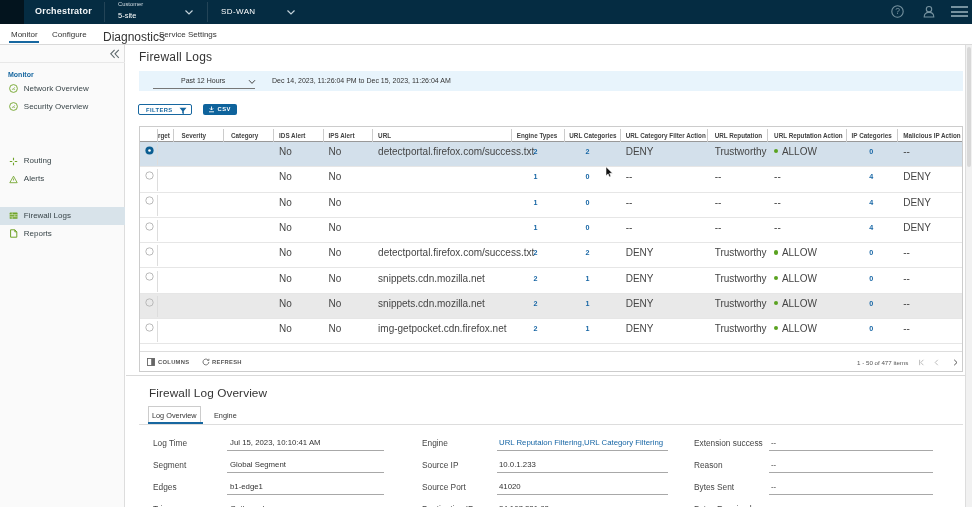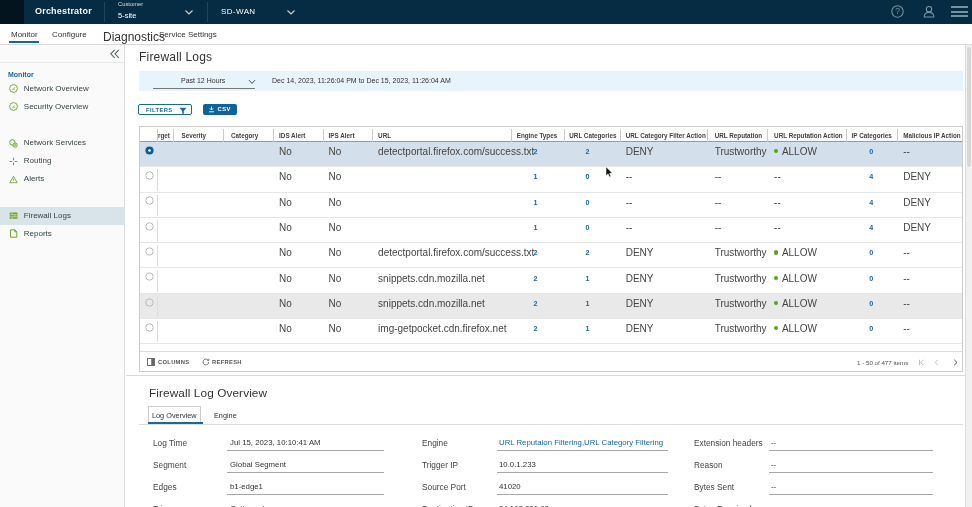--- a/index.html
+++ b/index.html
@@ -59,28 +59,20 @@
       </svg>
 <div class="t" style="left:23.8px;top:4.2px;font-size:8px;color:#394549">Network Overview</div>
 </div>
 <div class="abs" style="left:0;top:52.9px;width:125px;height:18px;">
 <svg class="abs" style="left:9px;top:4.5px" width="9" height="9" viewBox="0 0 9 9">
         <circle cx="4.5" cy="4.5" r="3.9" stroke="#6fa328" stroke-width="0.9" fill="none"></circle>
         <path d="M2.9 5.9 a1.9 1.9 0 0 1 3.2 0" stroke="#6fa328" stroke-width="0.8" fill="none"></path>
         <line x1="4.7" y1="4.5" x2="5.7" y2="3.4" stroke="#6fa328" stroke-width="0.8"></line>
       </svg>
 <div class="t" style="left:23.8px;top:4.2px;font-size:8px;color:#394549">Security Overview</div>
-</div>
-<div class="abs" style="left:0;top:89.1px;width:125px;height:18px;">
-<svg class="abs" style="left:9px;top:4.5px" width="9" height="9" viewBox="0 0 9 9">
-        <circle cx="3.4" cy="3.4" r="2.7" stroke="#6fa328" stroke-width="1" fill="none"></circle>
-        <circle cx="6.1" cy="6.1" r="2.1" fill="#fff" stroke="#6fa328" stroke-width="1"></circle>
-        <path d="M5.1 6.1 h2 M6.1 5.1 v2" stroke="#6fa328" stroke-width="0.7"></path>
-      </svg>
-<div class="t" style="left:23.8px;top:4.2px;font-size:8px;color:#394549">Network Services</div>
 </div>
 <div class="abs" style="left:0;top:125.3px;width:125px;height:18px;">
 <svg class="abs" style="left:9px;top:4.5px" width="9" height="9" viewBox="0 0 9 9">
         <path d="M4.5 1.2 L8.2 7.7 L0.8 7.7 Z" stroke="#6fa328" stroke-width="0.85" fill="none"></path>
         <line x1="4.5" y1="3.6" x2="4.5" y2="5.5" stroke="#6fa328" stroke-width="0.8"></line>
       </svg>
 <div class="t" style="left:23.8px;top:4.2px;font-size:8px;color:#394549">Alerts</div>
 </div>
 <div class="abs" style="left:0;top:107.2px;width:125px;height:18px;">
 <svg class="abs" style="left:9px;top:4.5px" width="9" height="9" viewBox="0 0 9 9">
@@ -323,30 +315,30 @@
 <div class="uline" style="left:227px;top:471.5px;width:157px"></div>
 <div class="lbl" style="left:153px;top:481.8px">Edges</div>
 <div class="val" style="left:230px;top:481.8px;color:#333">b1-edge1</div>
 <div class="uline" style="left:227px;top:494.0px;width:157px"></div>
 <div class="lbl" style="left:153px;top:503.5px">Trigger</div>
 <div class="val" style="left:230px;top:503.5px;color:#333">Outbound</div>
 
 <div class="lbl" style="left:422px;top:437.5px">Engine</div>
 <div class="val" style="left:499px;top:437.5px;color:#1766a5">URL Reputaion Filtering,URL Category Filtering</div>
 <div class="uline" style="left:497px;top:449.5px;width:171px"></div>
-<div class="lbl" style="left:422px;top:459.5px">Trigger IP</div>
+<div class="lbl" style="left:422px;top:459.5px">Source IP</div>
 <div class="val" style="left:499px;top:460px;color:#333">10.0.1.233</div>
 <div class="uline" style="left:497px;top:471.5px;width:171px"></div>
 <div class="lbl" style="left:422px;top:481.8px">Source Port</div>
 <div class="val" style="left:499px;top:481.8px;color:#333">41020</div>
 <div class="uline" style="left:497px;top:494.0px;width:171px"></div>
 <div class="lbl" style="left:422px;top:503.5px">Destination IP</div>
 <div class="val" style="left:499px;top:503.5px;color:#333">34.107.221.82</div>
 
-<div class="lbl" style="left:694px;top:437.5px">Extension headers</div>
+<div class="lbl" style="left:694px;top:437.5px">Extension success</div>
 <div class="val" style="left:771px;top:437.5px;color:#333">--</div>
 <div class="uline" style="left:769px;top:449.5px;width:164px"></div>
 <div class="lbl" style="left:694px;top:459.5px">Reason</div>
 <div class="val" style="left:771px;top:459.5px;color:#333">--</div>
 <div class="uline" style="left:769px;top:471.5px;width:164px"></div>
 <div class="lbl" style="left:694px;top:481.8px">Bytes Sent</div>
 <div class="val" style="left:771px;top:481.8px;color:#333">--</div>
 <div class="uline" style="left:769px;top:494.0px;width:164px"></div>
 <div class="lbl" style="left:694px;top:503.5px">Bytes Received</div>
 <div class="val" style="left:771px;top:503.5px;color:#333">--</div>

